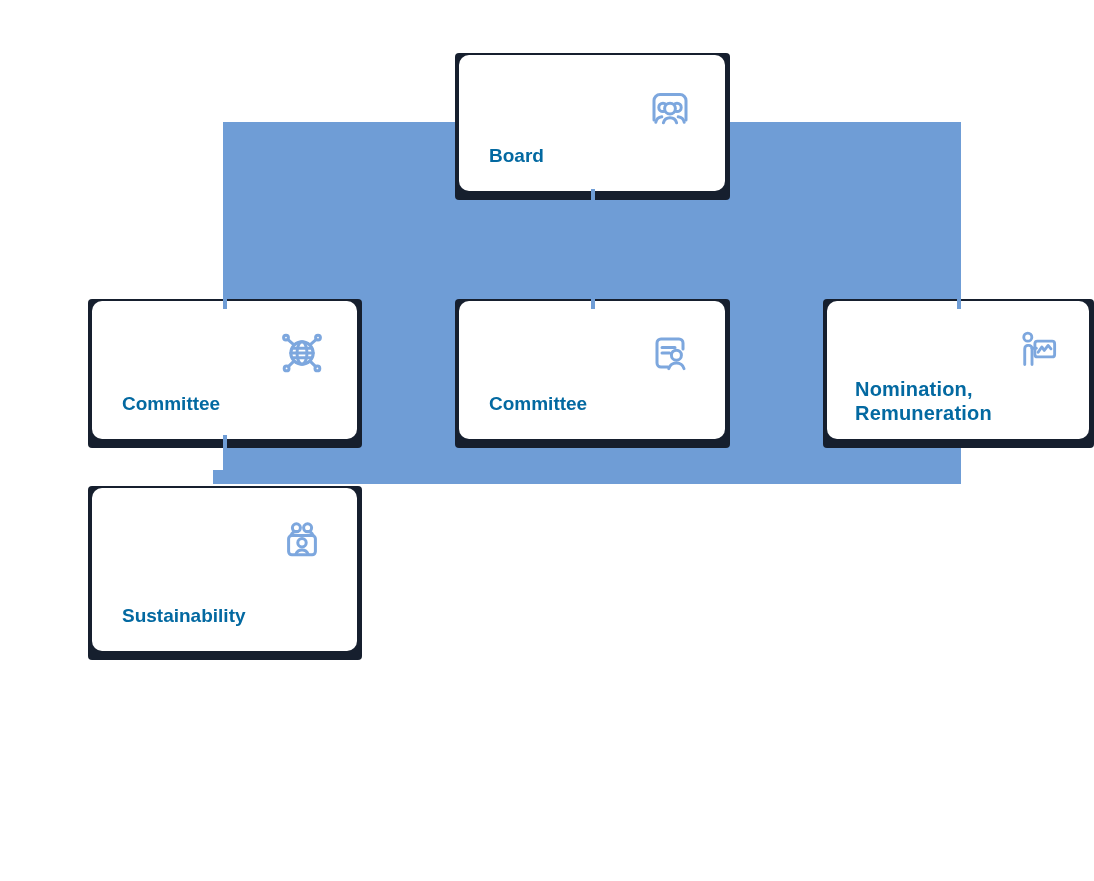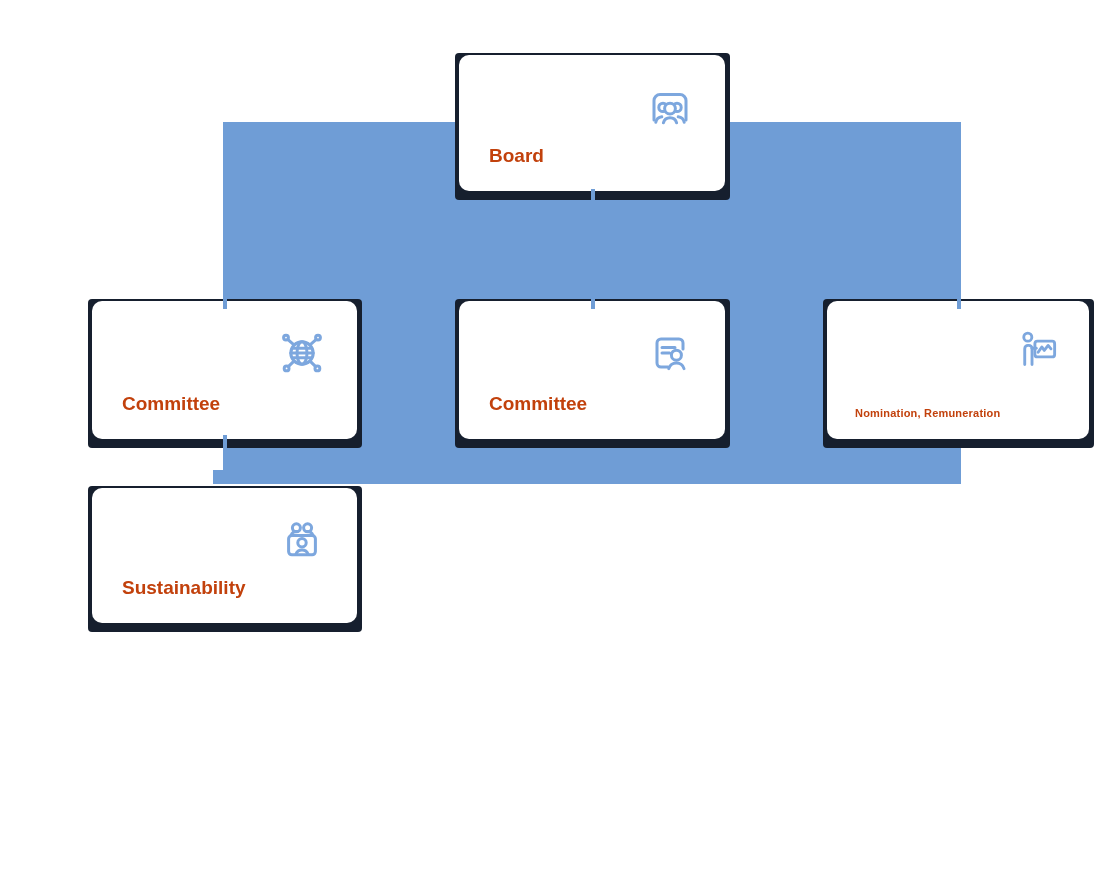--- a/index.html
+++ b/index.html
@@ -35,26 +35,26 @@
     border-radius: 10px;
     box-sizing: border-box;
     display: flex; flex-direction: column; justify-content: flex-end;
     padding: 0 24px 22px 30px;
   }
   .card-title span {
     display: block;
     font-size: 19px;
     font-weight: 700;
     line-height: 27px;
-    color: #c2410c;
+    color: #0369a1;
   }
   .card-title span.wide-tracking { letter-spacing: 2.5px; }
   .card-inner.small-text { padding-bottom: 14px; padding-left: 28px; }
   .small-text .card-title span {
-    font-size: 11px;
+    font-size: 20px;
     line-height: 24px;
     letter-spacing: 0.2px;
   }
   
   .icon {
     position: absolute;
     top: 28px; right: 31px;
     width: 48px; height: 48px;
   }
   .icon svg {
@@ -143,21 +143,21 @@
         <rect x="10.9" y="7.4" width="10.3" height="8.2" rx="1.3"></rect>
         <path d="M12.6 13.2 L14.5 10.4 L15.8 12.2 L17.8 9.6 L19.3 11.4"></path>
       </svg>
     </span>
     <div class="card-title">
       <span>Nomination, Remuneration</span>
     </div>
   </div>
 </div>
 
-<div class="card" id="card-sustainability" style="left:88px; top:486px; width:274px; height:146px;">
+<div class="card" id="card-sustainability" style="left:88px; top:486px; width:274px; height:174px;">
   <div class="card-inner">
     <span class="icon">
       <svg viewBox="0 0 24 24">
         <circle cx="9.2" cy="5.9" r="2"></circle>
         <circle cx="14.8" cy="5.9" r="2"></circle>
         <path d="M6.5 9.7 a2.9 2.9 0 0 1 2.7 -1.9 M17.5 9.7 a2.9 2.9 0 0 0 -2.7 -1.9"></path>
         <rect x="5.3" y="9.8" width="13.4" height="9.6" rx="1.6" fill="#ffffff"></rect>
         <circle cx="12" cy="13.4" r="2.1"></circle>
         <path d="M8.9 19.2 a3.3 3.3 0 0 1 6.2 0"></path>
       </svg>

